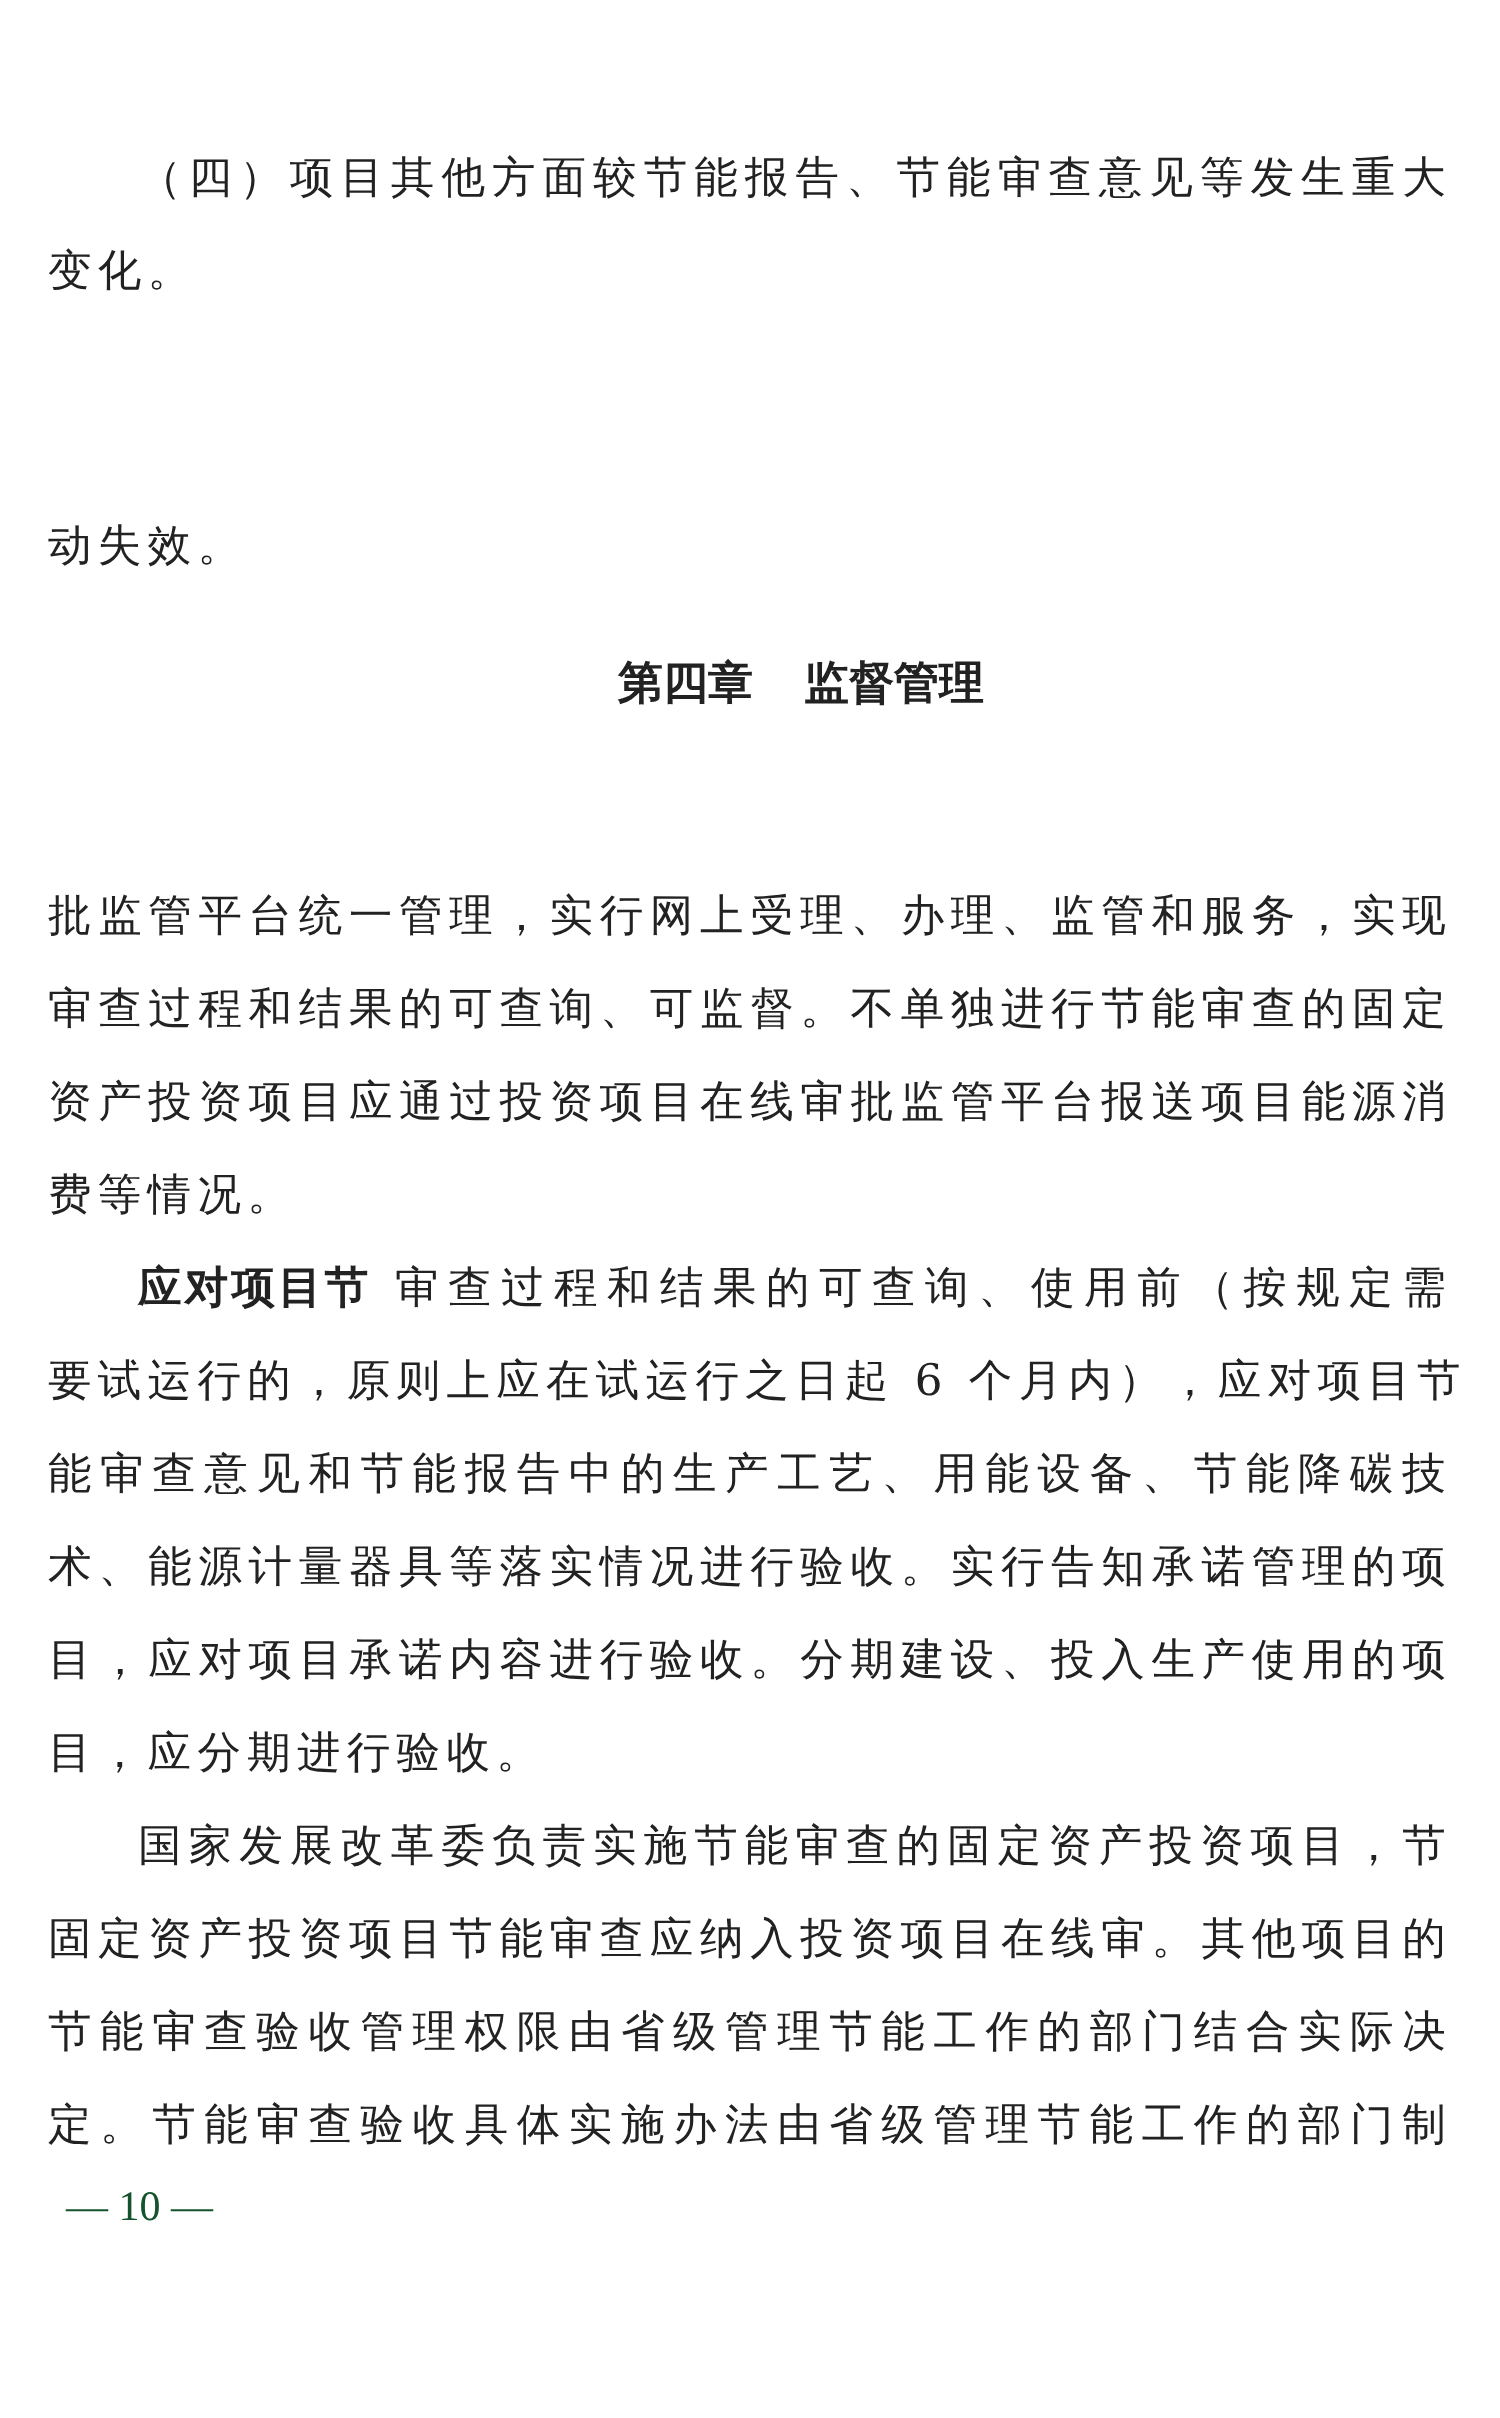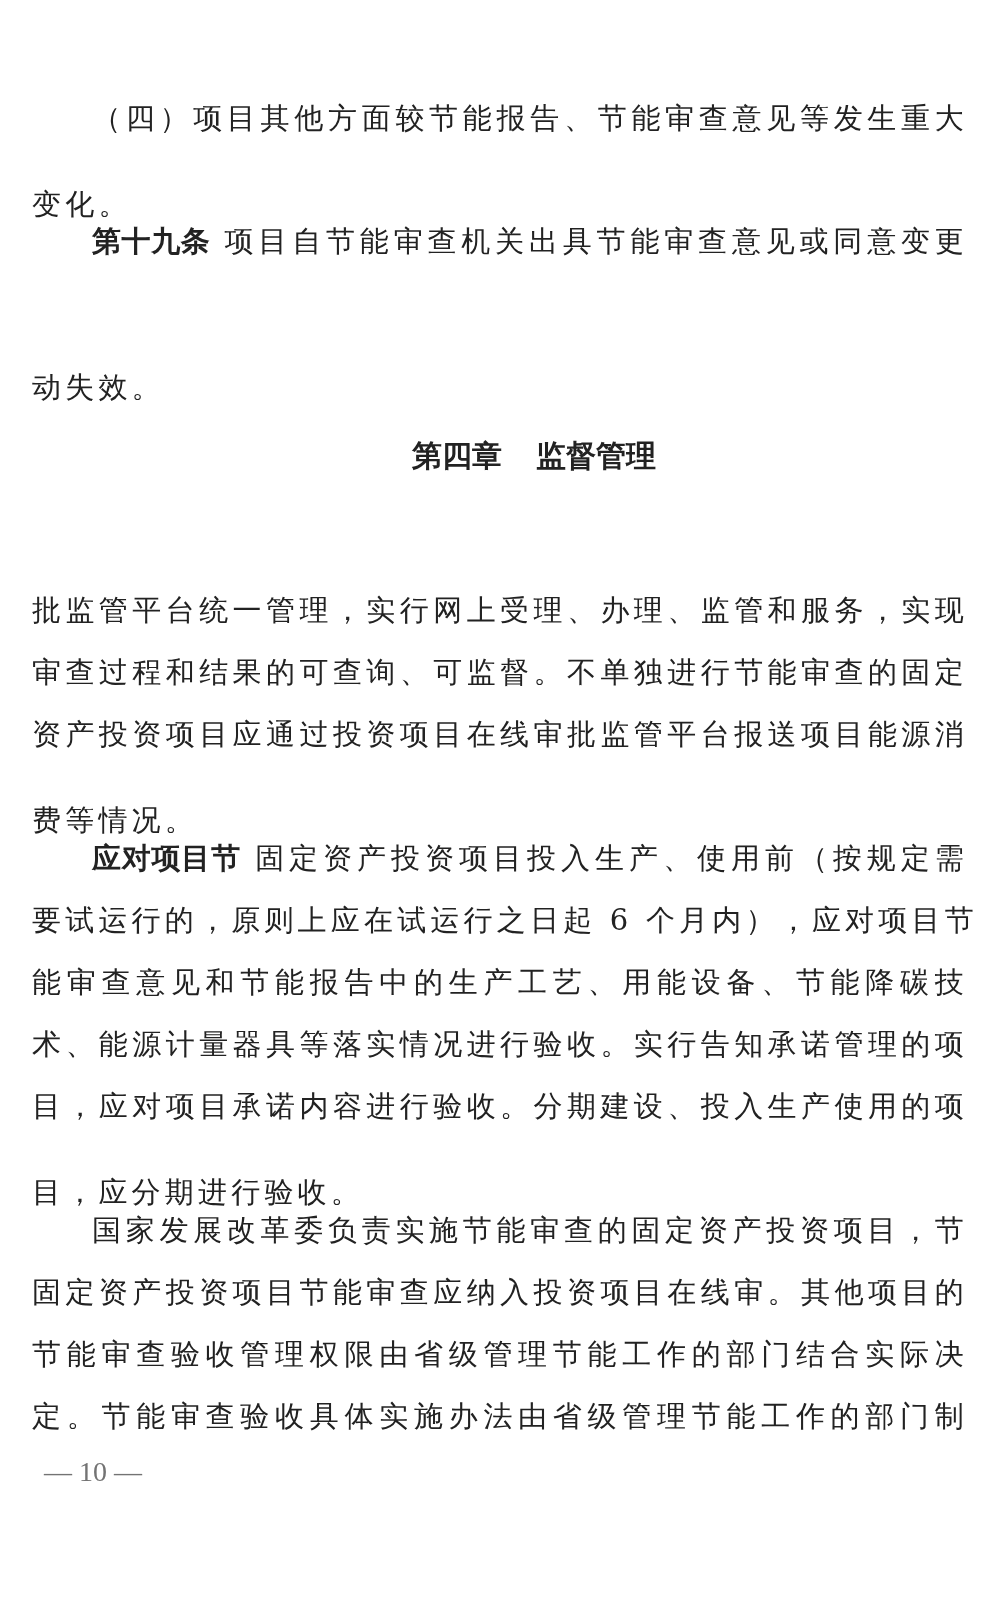--- a/index.html
+++ b/index.html
@@ -2,49 +2,48 @@
 <html><head>
 <meta charset="utf-8">
 <style>
   html, body { margin: 0; padding: 0; background: #ffffff; }
   body { width: 1000px; height: 1612px; position: relative; overflow: hidden;
          font-family: "DejaVu Serif", "Liberation Serif", serif; color: #222; }
   .page { position: absolute; left: 0; top: 0; width: 1000px; height: 1612px; }
   .line { position: absolute; left: 32px; width: 936px; height: 40px;
           font-size: 29px; line-height: 40px; white-space: nowrap;
           letter-spacing: 4.2px; text-align: justify; text-align-last: justify; }
-  .line.last { text-align-last: left; margin-top: 24px; }
+  .line.last { text-align-last: left; }
   .indent { left: 92px; width: 876px; }
   .bold { font-weight: bold; font-family: "DejaVu Sans", "Liberation Sans", sans-serif; letter-spacing: 0; }
   .chapter { position: absolute; left: 0; width: 1000px; text-align: center;
              font-size: 30px; font-weight: bold; line-height: 40px;
              font-family: "DejaVu Sans", "Liberation Sans", sans-serif; padding-left: 34px; }
   .chapter .gap { display: inline-block; width: 34px; }
   .pageno { position: absolute; left: 44px; top: 1452px; font-size: 28px; line-height: 40px;
-            font-family: "Liberation Serif", "DejaVu Serif", serif; color: #737373; }
+            font-family: "Liberation Serif", "DejaVu Serif", serif; color: #14532d; }
 </style>
 </head>
 <body>
 
 <div class="page">
 
   <div class="line indent" style="top:98px">（四）项目其他方面较节能报告、节能审查意见等发生重大</div>
   <div class="line last" style="top:160px">变化。</div>
 
-  <div class="line indent" style="top:221px"><span class="bold">第十九条</span>&nbsp;<span>项目自节能审查机关出具节能审查意见或同意变更</span></div>
   <div class="line last" style="top:343px">动失效。</div>
 
   <div class="chapter" style="top:436px"><span>第四章</span><span class="gap"></span><span>监督管理</span></div>
 
   <div class="line" style="top:590px">批监管平台统一管理，实行网上受理、办理、监管和服务，实现</div>
   <div class="line" style="top:652px">审查过程和结果的可查询、可监督。不单独进行节能审查的固定</div>
   <div class="line" style="top:714px">资产投资项目应通过投资项目在线审批监管平台报送项目能源消</div>
   <div class="line last" style="top:776px">费等情况。</div>
 
-  <div class="line indent" style="top:838px"><span class="bold">应对项目节</span>&nbsp;<span>固定资产投资项目投入生产、使用前（按规定需</span></div>
+  <div class="line indent" style="top:838px"><span class="bold">应对项目节</span>&nbsp;<span>审查过程和结果的可查询、使用前（按规定需</span></div>
   <div class="line" style="top:900px">要试运行的，原则上应在试运行之日起 6 个月内），应对项目节</div>
   <div class="line" style="top:962px">能审查意见和节能报告中的生产工艺、用能设备、节能降碳技</div>
   <div class="line" style="top:1024px">术、能源计量器具等落实情况进行验收。实行告知承诺管理的项</div>
   <div class="line" style="top:1086px">目，应对项目承诺内容进行验收。分期建设、投入生产使用的项</div>
   <div class="line last" style="top:1148px">目，应分期进行验收。</div>
 
   <div class="line indent" style="top:1210px">国家发展改革委负责实施节能审查的固定资产投资项目，节</div>
   <div class="line" style="top:1272px">固定资产投资项目节能审查应纳入投资项目在线审。其他项目的</div>
   <div class="line" style="top:1334px">节能审查验收管理权限由省级管理节能工作的部门结合实际决</div>
   <div class="line" style="top:1396px">定。节能审查验收具体实施办法由省级管理节能工作的部门制</div>

